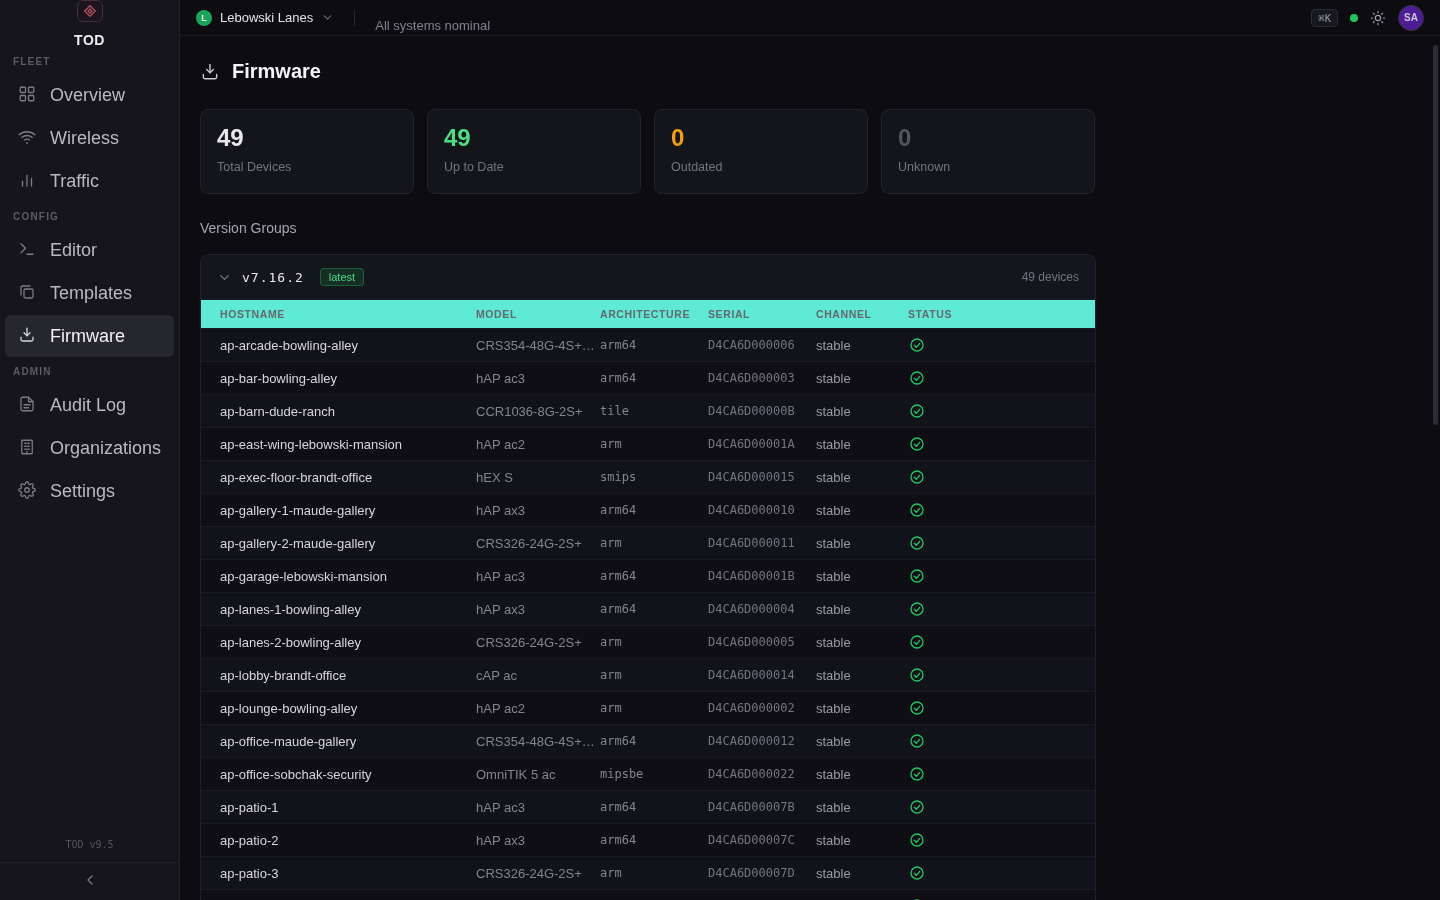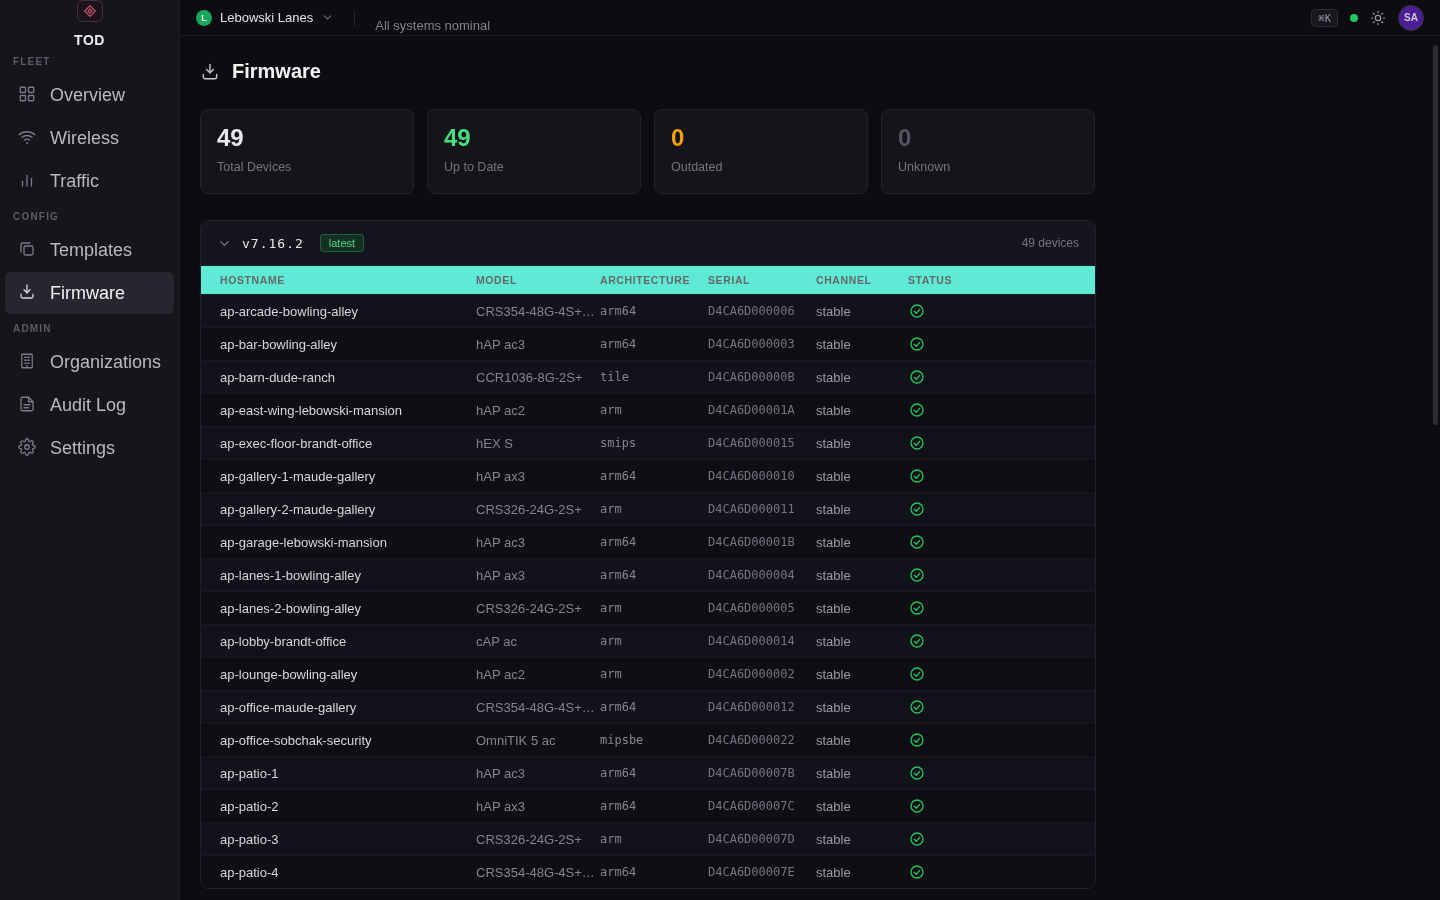--- a/index.html
+++ b/index.html
@@ -178,63 +178,78 @@
             <line x1="12" y1="20" x2="12" y2="6"></line>
             <line x1="18" y1="20" x2="18" y2="10"></line>
           </svg></span>
       <span class="nav-label">Traffic</span>
     </div>
   </div>
 
   <div class="section">
     <div class="section-label">CONFIG</div>
     <div class="nav-item">
+      <span><svg width="18" height="18" viewBox="0 0 24 24" fill="none" stroke="currentColor" stroke-width="1.7" stroke-linecap="round" stroke-linejoin="round">
+            <polyline points="4 5 10 11 4 17"></polyline>
+            <line x1="12" y1="19" x2="20" y2="19"></line>
+          </svg></span>
+      <span class="nav-label">Editor</span>
+    </div>
+    <div class="nav-item">
       <span><svg width="18" height="18" viewBox="0 0 24 24" fill="none" stroke="currentColor" stroke-width="1.7" stroke-linecap="round">
             <rect x="8" y="8" width="12" height="12" rx="2"></rect>
             <path d="M4 16V6a2 2 0 0 1 2-2h10"></path>
           </svg></span>
       <span class="nav-label">Templates</span>
     </div>
     <div class="nav-item active">
       <span><svg width="18" height="18" viewBox="0 0 24 24" fill="none" stroke="currentColor" stroke-width="1.7" stroke-linecap="round" stroke-linejoin="round">
             <path d="M12 3v10"></path>
             <polyline points="8 9 12 13 16 9"></polyline>
             <path d="M4 15v3a2 2 0 0 0 2 2h12a2 2 0 0 0 2-2v-3"></path>
           </svg></span>
       <span class="nav-label">Firmware</span>
     </div>
   </div>
 
   <div class="section">
     <div class="section-label">ADMIN</div>
     <div class="nav-item">
-      <span><svg width="18" height="18" viewBox="0 0 24 24" fill="none" stroke="currentColor" stroke-width="1.7" stroke-linecap="round">
-            <rect x="5" y="3" width="14" height="18" rx="1"></rect>
-            <path d="M9 7h2M13 7h2M9 11h2M13 11h2M9 15h2M13 15h2M12 21v-3"></path>
-          </svg></span>
-      <span class="nav-label">Organizations</span>
-    </div>
-    <div class="nav-item">
       <span><svg width="18" height="18" viewBox="0 0 24 24" fill="none" stroke="currentColor" stroke-width="1.7" stroke-linecap="round" stroke-linejoin="round">
             <path d="M14 3H6a2 2 0 0 0-2 2v14a2 2 0 0 0 2 2h12a2 2 0 0 0 2-2V9z"></path>
             <polyline points="14 3 14 9 20 9"></polyline>
             <line x1="8" y1="13" x2="16" y2="13"></line>
             <line x1="8" y1="17" x2="14" y2="17"></line>
           </svg></span>
       <span class="nav-label">Audit Log</span>
     </div>
     <div class="nav-item">
+      <span><svg width="18" height="18" viewBox="0 0 24 24" fill="none" stroke="currentColor" stroke-width="1.7" stroke-linecap="round">
+            <rect x="5" y="3" width="14" height="18" rx="1"></rect>
+            <path d="M9 7h2M13 7h2M9 11h2M13 11h2M9 15h2M13 15h2M12 21v-3"></path>
+          </svg></span>
+      <span class="nav-label">Organizations</span>
+    </div>
+    <div class="nav-item">
       <span><svg width="18" height="18" viewBox="0 0 24 24" fill="none" stroke="currentColor" stroke-width="1.7" stroke-linecap="round" stroke-linejoin="round">
             <circle cx="12" cy="12" r="3"></circle>
             <path d="M19.4 15a1.65 1.65 0 0 0 .33 1.82l.06.06a2 2 0 0 1 0 2.83 2 2 0 0 1-2.83 0l-.06-.06a1.65 1.65 0 0 0-1.82-.33 1.65 1.65 0 0 0-1 1.51V21a2 2 0 0 1-2 2 2 2 0 0 1-2-2v-.09A1.65 1.65 0 0 0 9 19.4a1.65 1.65 0 0 0-1.82.33l-.06.06a2 2 0 0 1-2.83 0 2 2 0 0 1 0-2.83l.06-.06a1.65 1.65 0 0 0 .33-1.82 1.65 1.65 0 0 0-1.51-1H3a2 2 0 0 1-2-2 2 2 0 0 1 2-2h.09A1.65 1.65 0 0 0 4.6 9a1.65 1.65 0 0 0-.33-1.82l-.06-.06a2 2 0 0 1 0-2.83 2 2 0 0 1 2.83 0l.06.06a1.65 1.65 0 0 0 1.82.33H9a1.65 1.65 0 0 0 1-1.51V3a2 2 0 0 1 2-2 2 2 0 0 1 2 2v.09a1.65 1.65 0 0 0 1 1.51 1.65 1.65 0 0 0 1.82-.33l.06-.06a2 2 0 0 1 2.83 0 2 2 0 0 1 0 2.83l-.06.06a1.65 1.65 0 0 0-.33 1.82V9a1.65 1.65 0 0 0 1.51 1H21a2 2 0 0 1 2 2 2 2 0 0 1-2 2h-.09a1.65 1.65 0 0 0-1.51 1z"></path>
           </svg></span>
       <span class="nav-label">Settings</span>
     </div>
   </div>
 
+  <div class="sidebar-footer">
+    <div class="sidebar-version">TOD v9.5</div>
+    <div class="collapse-bar">
+      <span><svg width="16" height="16" viewBox="0 0 24 24" fill="none" stroke="currentColor" stroke-width="1.8" stroke-linecap="round" stroke-linejoin="round">
+            <polyline points="15 18 9 12 15 6"></polyline>
+          </svg></span>
+    </div>
+  </div>
 </aside>
 
 <div class="main">
   <header class="topbar">
     <div class="org-selector">
       <span class="org-dot">L</span>
       <span class="org-name">Lebowski Lanes</span>
       <span style="color:#6b6b76;display:flex;">
           <svg width="13" height="13" viewBox="0 0 24 24" fill="none" stroke="currentColor" stroke-width="2" stroke-linecap="round" stroke-linejoin="round">
             <polyline points="6 9 12 15 18 9"></polyline>
@@ -280,20 +295,21 @@
       <div class="stat-card">
         <div class="stat-value" style="color: rgb(245, 158, 11);">0</div>
         <div class="stat-label">Outdated</div>
       </div>
       <div class="stat-card">
         <div class="stat-value" style="color: rgb(85, 85, 95);">0</div>
         <div class="stat-label">Unknown</div>
       </div>
     </div>
 
+    <div class="section-title">Version Groups</div>
 
     <div class="group-panel">
       <div class="group-header">
         <span class="group-chevron">
             <svg width="15" height="15" viewBox="0 0 24 24" fill="none" stroke="currentColor" stroke-width="2" stroke-linecap="round" stroke-linejoin="round">
               <polyline points="6 9 12 15 18 9"></polyline>
             </svg>
           </span>
         <span class="group-version">v7.16.2</span>
         <span class="latest-badge">latest</span>

